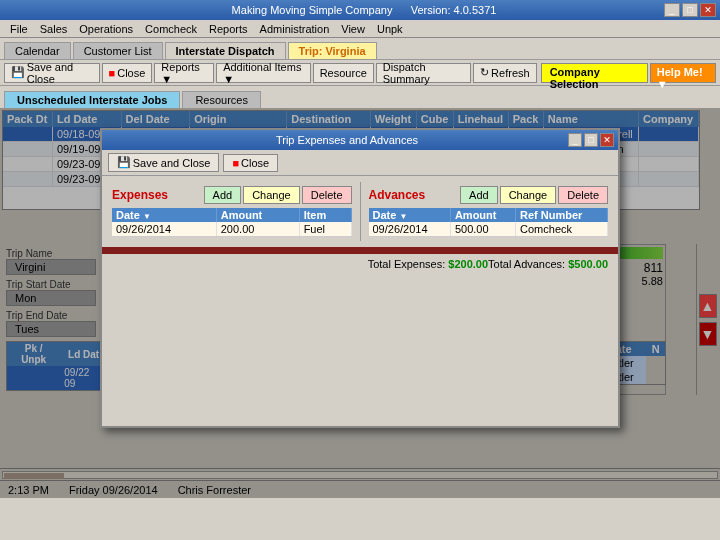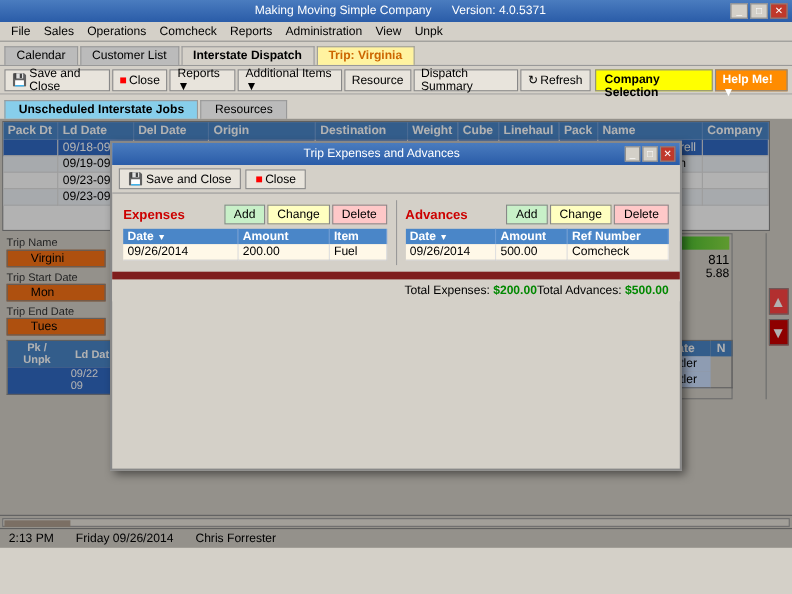--- a/index.html
+++ b/index.html
@@ -69,20 +69,21 @@
       padding: 2px 12px; border: 1px solid #999; border-bottom: none;
       background: #bbb; cursor: pointer; margin-right: 2px;
     }
     .sub-tab.active { background: #87ceeb; font-weight: bold; }
 
     
     .main-area {
       background: #d4d0c8; display: flex; flex-direction: column;
       height: calc(540px - 20px - 18px - 22px - 26px - 22px - 18px);
       position: relative;
+      gap: 32px;
     }
 
     
     .table-area {
       background: white; border: 1px solid #888; margin: 2px 4px;
       overflow: hidden;
     }
     .data-table { width: 100%; border-collapse: collapse; }
     .data-table th {
       background: #4a86c8; color: white; padding: 2px 4px; text-align: left;
@@ -98,21 +99,21 @@
 
     
     .status-bar {
       position: absolute; bottom: 0; left: 0; right: 0;
       background: #d4d0c8; height: 18px; display: flex; align-items: center;
       border-top: 1px solid #888; padding: 0 8px; gap: 20px;
     }
     .field-row { display: flex; flex-direction: column; margin-bottom: 4px; }
     .field-label { font-size: 10px; color: #333; }
     .field-value {
-      background: #f97316; border: 1px solid #888; padding: 1px 21px;
+      background: #a3a3a3; border: 1px solid #888; padding: 1px 8px;
       font-size: 11px; width: 90px; overflow: hidden; white-space: nowrap;
     }
 
     
     .modal-overlay {
       position: absolute; top: 0; left: 0; right: 0; bottom: 0;
       background: rgba(0,0,0,0.3); z-index: 100;
       display: flex; align-items: flex-start; justify-content: center;
       padding-top: 20px;
     }

